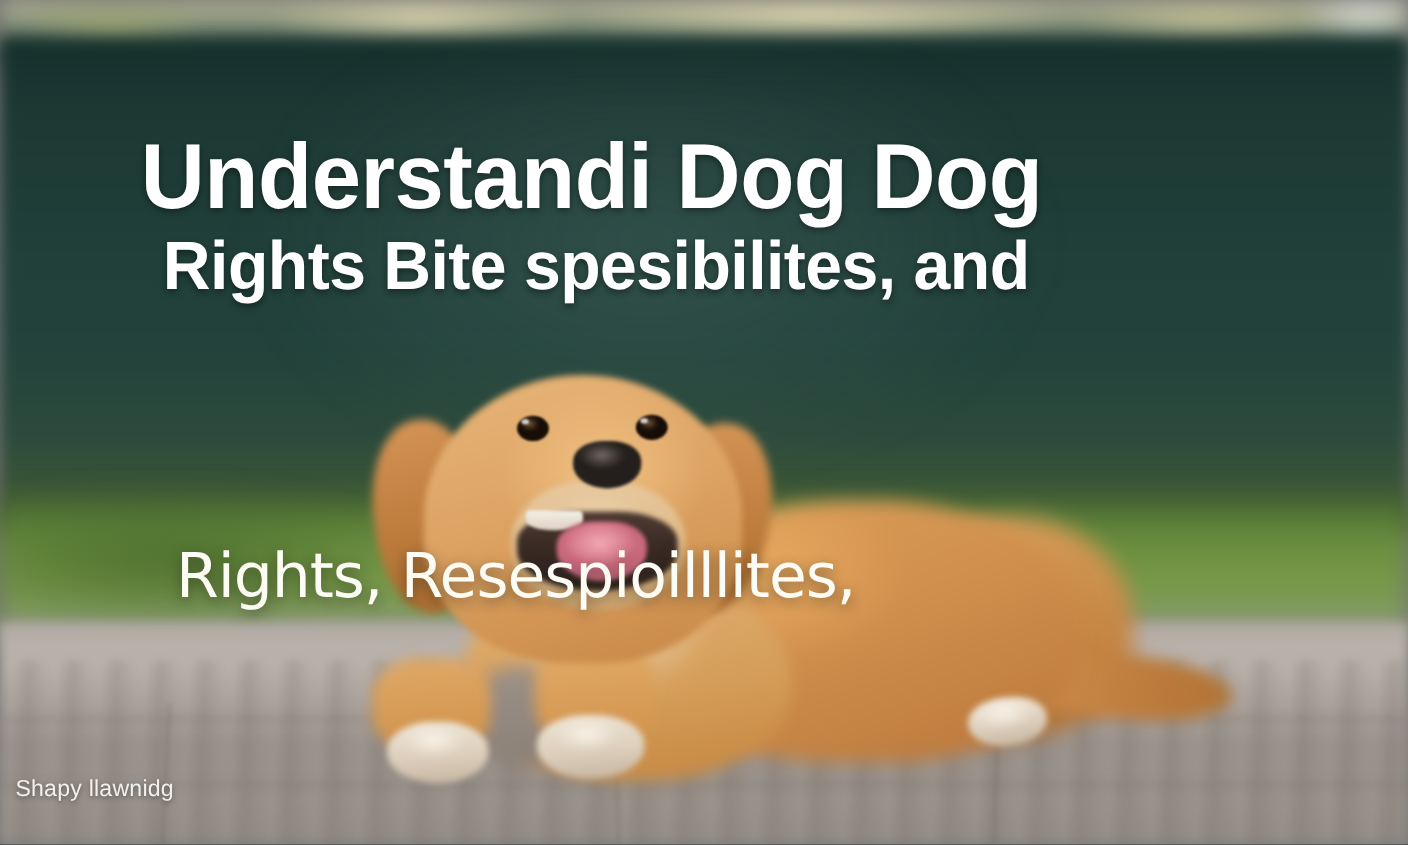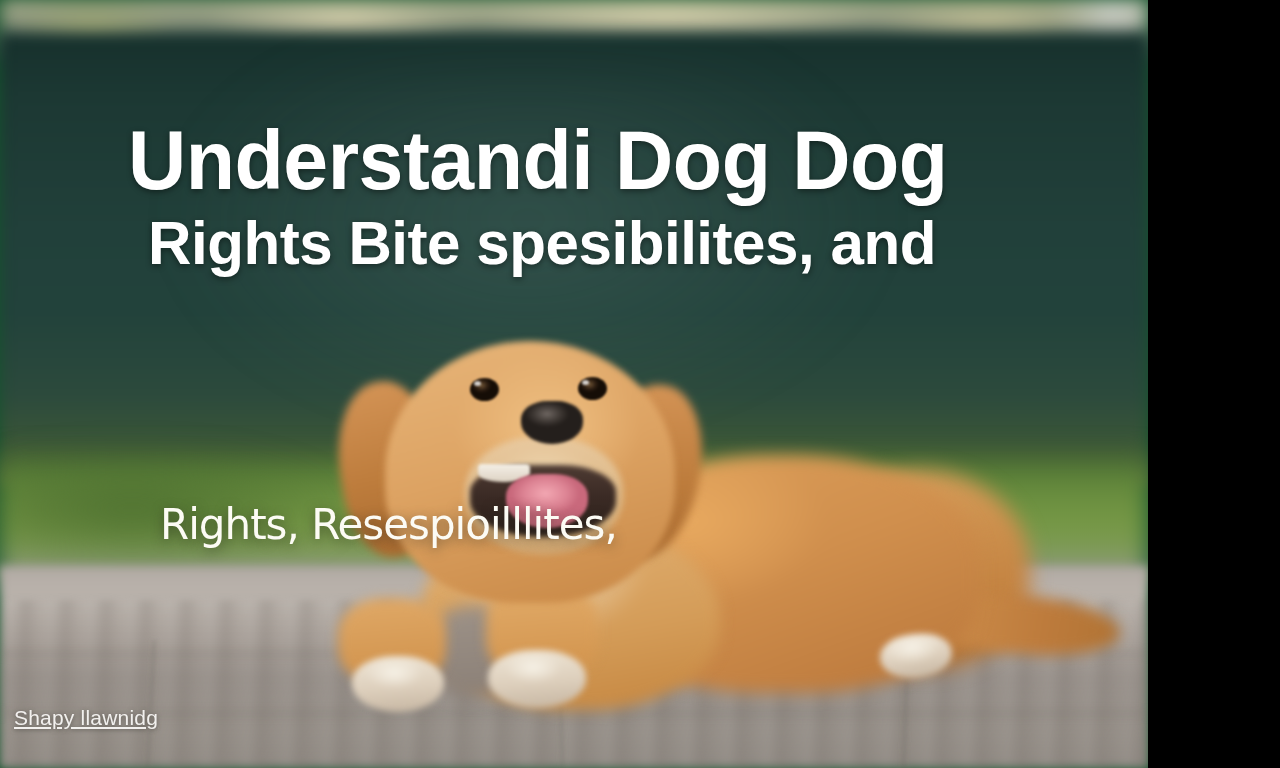--- a/index.html
+++ b/index.html
@@ -5,23 +5,23 @@
   * { margin:0; padding:0; box-sizing:border-box; }
   html, body {
     width:1280px; height:768px;
     background:#000;
     font-family:"Liberation Sans", sans-serif;
     overflow:hidden;
   }
 
   #stage {
     position:relative;
-    width:1148px; height:768px;
+    width:1280px; height:768px;
     overflow:hidden;
-    background:#14532d;
+    background:#737373;
   }
 
   
   .scene { position:absolute; inset:0; }
 
   
   .sky {
     position:absolute; left:0; top:0; width:100%; height:62px;
     background:
       radial-gradient(120px 44px at 8% 40%, rgba(150,160,110,.85), rgba(0,0,0,0) 72%),
@@ -225,32 +225,31 @@
 
   .title-bottom {
     position:absolute; left:160px; top:486px; width:1010px;
     color:#fcfbf4;
     font-family:"DejaVu Sans","Liberation Sans", sans-serif;
     font-weight:400;
     letter-spacing:-1px;
     text-shadow:0 3px 12px rgba(40,40,30,.55);
     white-space:nowrap;
   }
-  .tb-line1 { font-size:42px; line-height:78px; }
+  .tb-line1 { font-size:56px; line-height:78px; }
   .tb-line2 { font-size:62px; line-height:78px; margin-left:-32px; }
 
   .watermark {
     position:absolute; left:14px; top:706px;
     color:#f2f0ee;
     font-family:"Liberation Sans", sans-serif;
     font-size:21px; font-weight:400;
     letter-spacing:.2px;
     text-shadow:0 1px 4px rgba(60,56,52,.6);
     white-space:nowrap;
-    text-decoration:underline;
   }
 </style>
 </head>
 <body>
 
 <div id="stage">
 
   <div class="scene">
     <div class="sky"></div>
     <div class="fence"></div>

